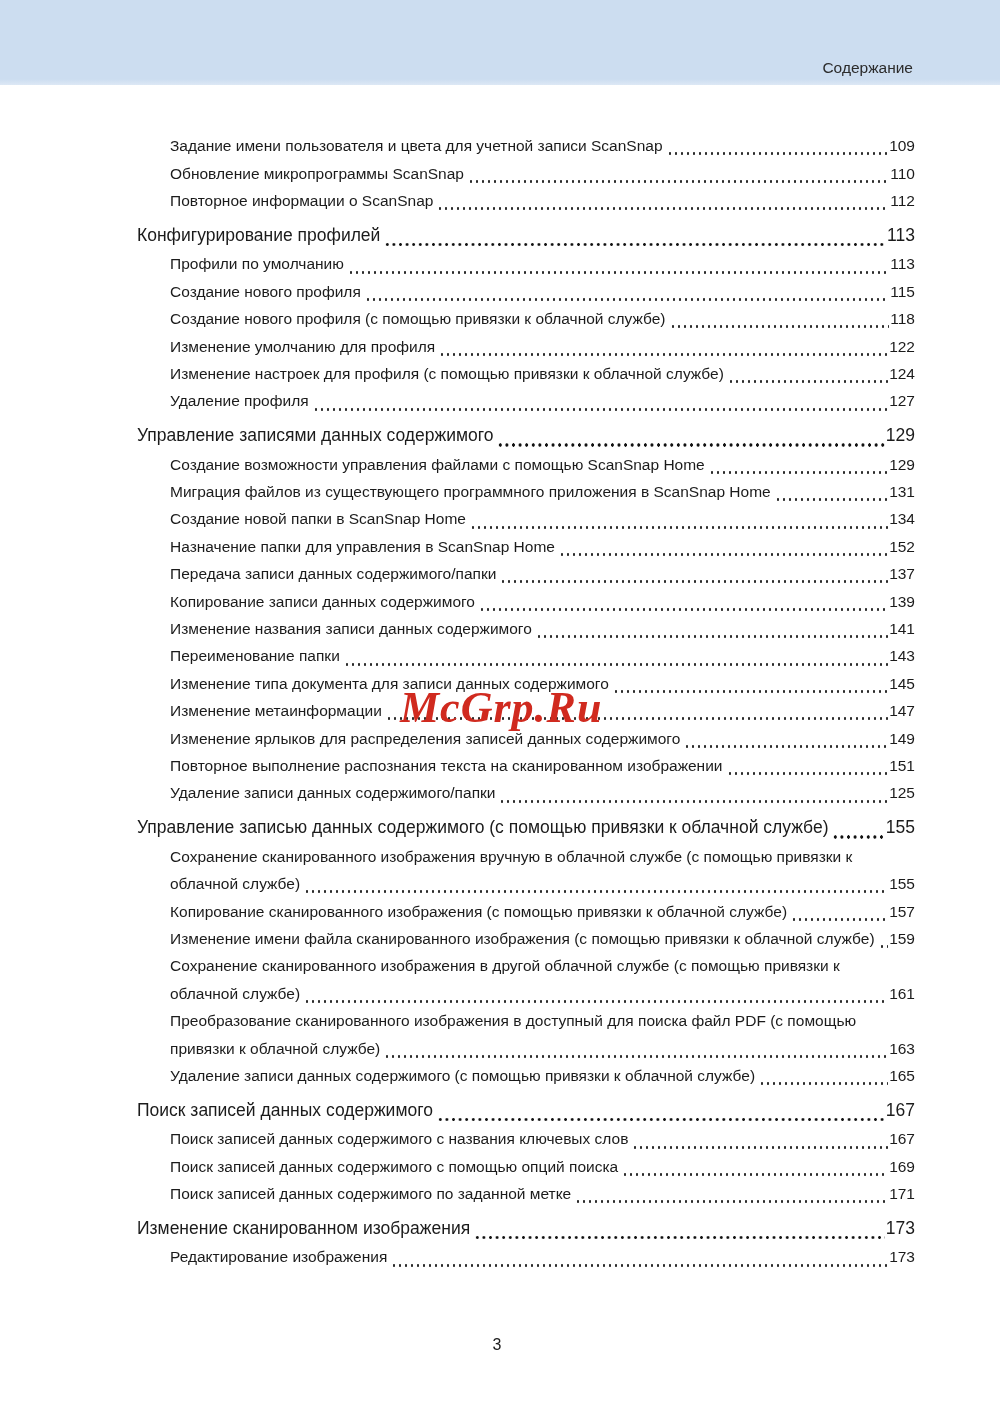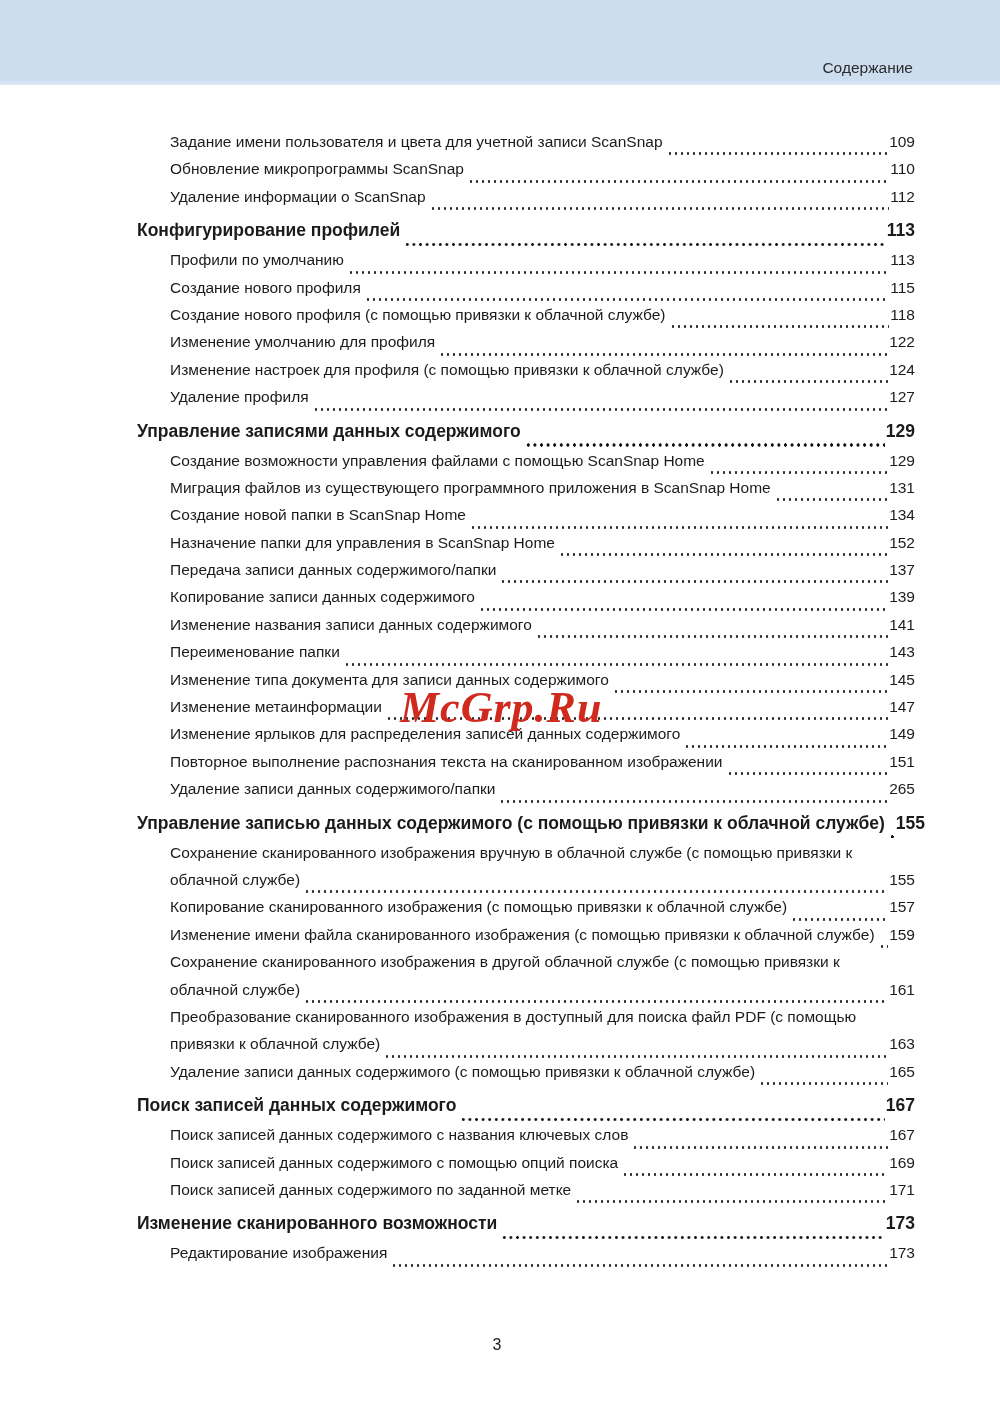--- a/index.html
+++ b/index.html
@@ -31,29 +31,29 @@
   }
   
   .toc {
     position: absolute;
     top: 132px;
     left: 137px;
     right: 85px;
   }
   .row {
     display: flex;
-    align-items: flex-start;
+    align-items: center;
     height: 27.4px;
     font-size: 15.5px;
     line-height: 19px;
   }
   .row .title { white-space: nowrap; }
   .row.sub { padding-left: 33px; }
   .row.h {
-    font-weight: bold;
+    font-weight: normal;
     font-size: 17.5px;
     line-height: 21px;
     height: 30px;
     margin-top: 6px;
   }
   .leader {
     flex: 1 1 auto;
     min-width: 6px;
     height: 3px;
     align-self: flex-end;
@@ -107,21 +107,21 @@
         <span class="title">Задание имени пользователя и цвета для учетной записи ScanSnap</span>
         <span class="leader"></span>
         <span class="pnum">109</span>
       </div>
       <div class="row sub">
         <span class="title">Обновление микропрограммы ScanSnap</span>
         <span class="leader"></span>
         <span class="pnum">110</span>
       </div>
       <div class="row sub">
-        <span class="title">Удаление информации о ScanSnap</span>
+        <span class="title">Повторное информации о ScanSnap</span>
         <span class="leader"></span>
         <span class="pnum">112</span>
       </div>
       <div class="row h">
         <span class="title">Конфигурирование профилей</span>
         <span class="leader"></span>
         <span class="pnum">113</span>
       </div>
       <div class="row sub">
         <span class="title">Профили по умолчанию</span>
@@ -214,21 +214,21 @@
         <span class="pnum">149</span>
       </div>
       <div class="row sub">
         <span class="title">Повторное выполнение распознания текста на сканированном изображении</span>
         <span class="leader"></span>
         <span class="pnum">151</span>
       </div>
       <div class="row sub">
         <span class="title">Удаление записи данных содержимого/папки</span>
         <span class="leader"></span>
-        <span class="pnum">265</span>
+        <span class="pnum">125</span>
       </div>
       <div class="row h">
         <span class="title">Управление записью данных содержимого (с помощью привязки к облачной службе)</span>
         <span class="leader"></span>
         <span class="pnum">155</span>
       </div>
       <div class="row sub">
         <span class="title">Сохранение сканированного изображения вручную в облачной службе (с помощью привязки к</span>
       </div>
       <div class="row sub">
@@ -281,21 +281,21 @@
         <span class="title">Поиск записей данных содержимого с помощью опций поиска</span>
         <span class="leader"></span>
         <span class="pnum">169</span>
       </div>
       <div class="row sub">
         <span class="title">Поиск записей данных содержимого по заданной метке</span>
         <span class="leader"></span>
         <span class="pnum">171</span>
       </div>
       <div class="row h">
-        <span class="title">Изменение сканированного возможности</span>
+        <span class="title">Изменение сканированном изображения</span>
         <span class="leader"></span>
         <span class="pnum">173</span>
       </div>
       <div class="row sub">
         <span class="title">Редактирование изображения</span>
         <span class="leader"></span>
         <span class="pnum">173</span>
       </div>
     </div>
 

